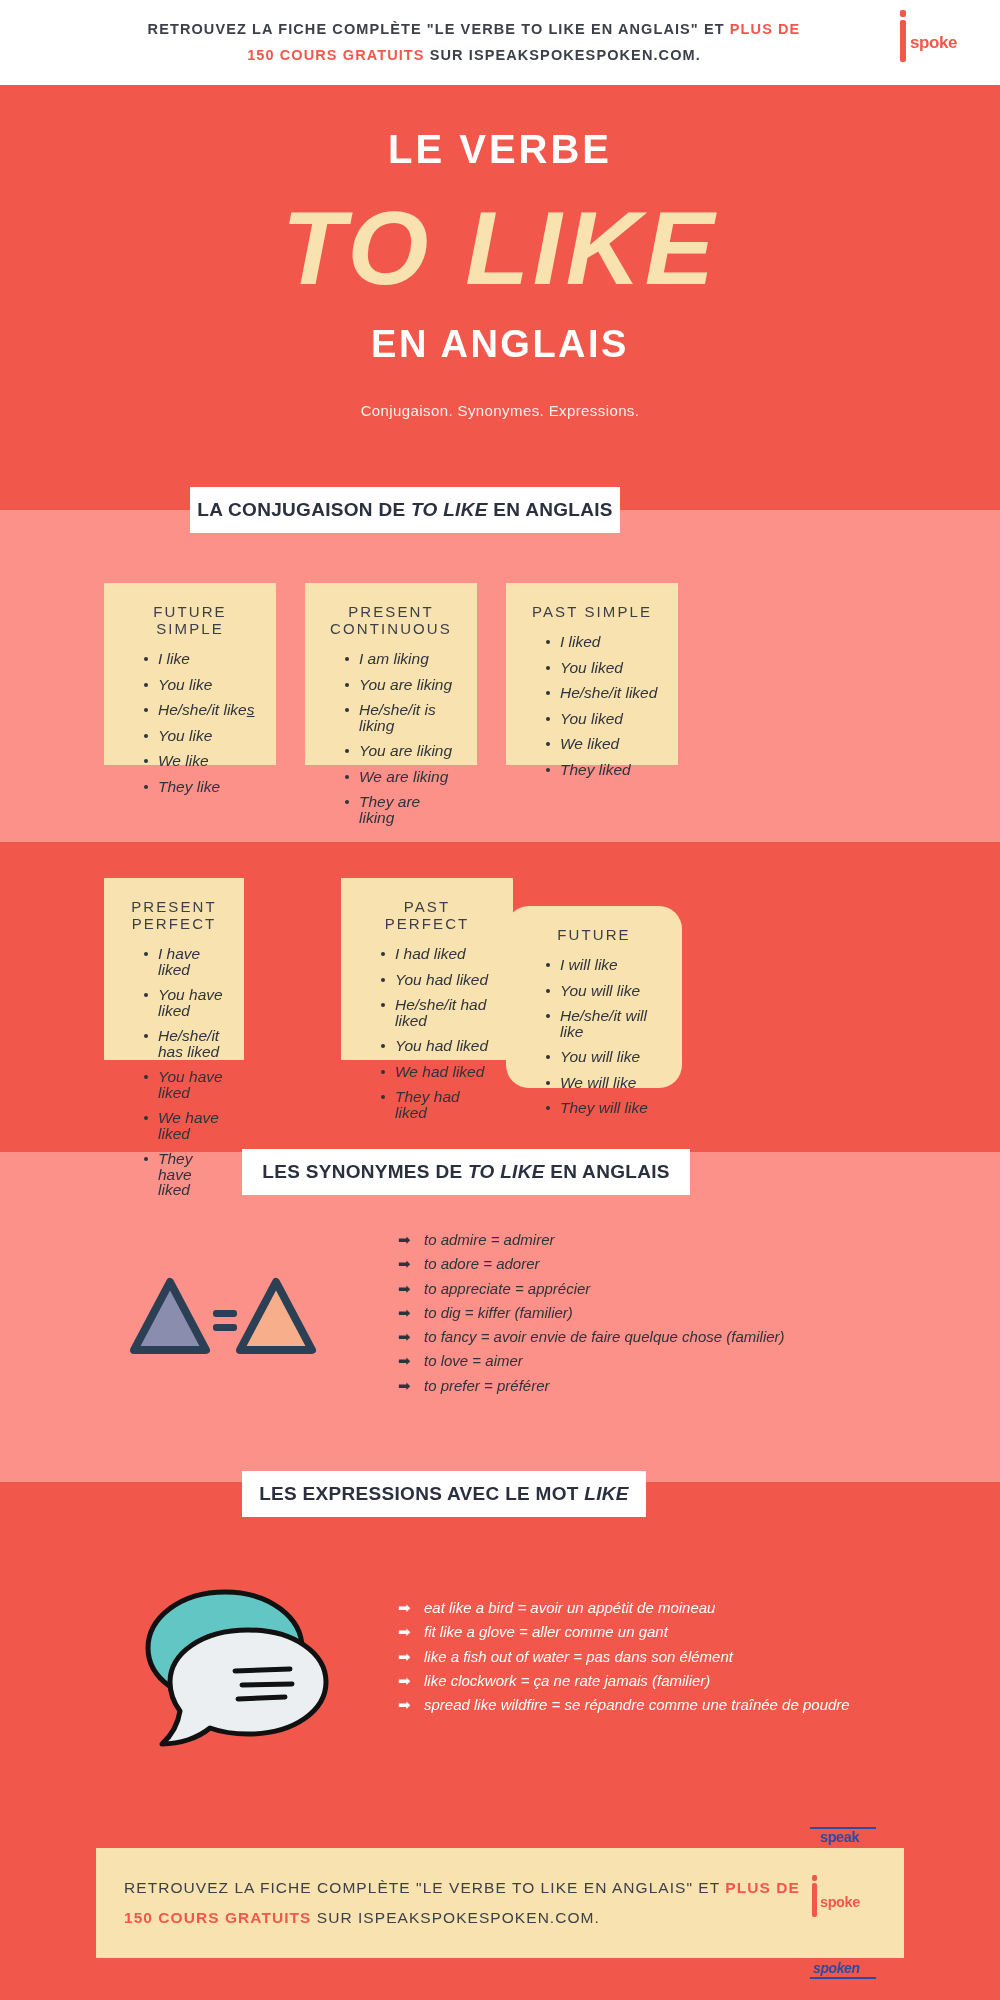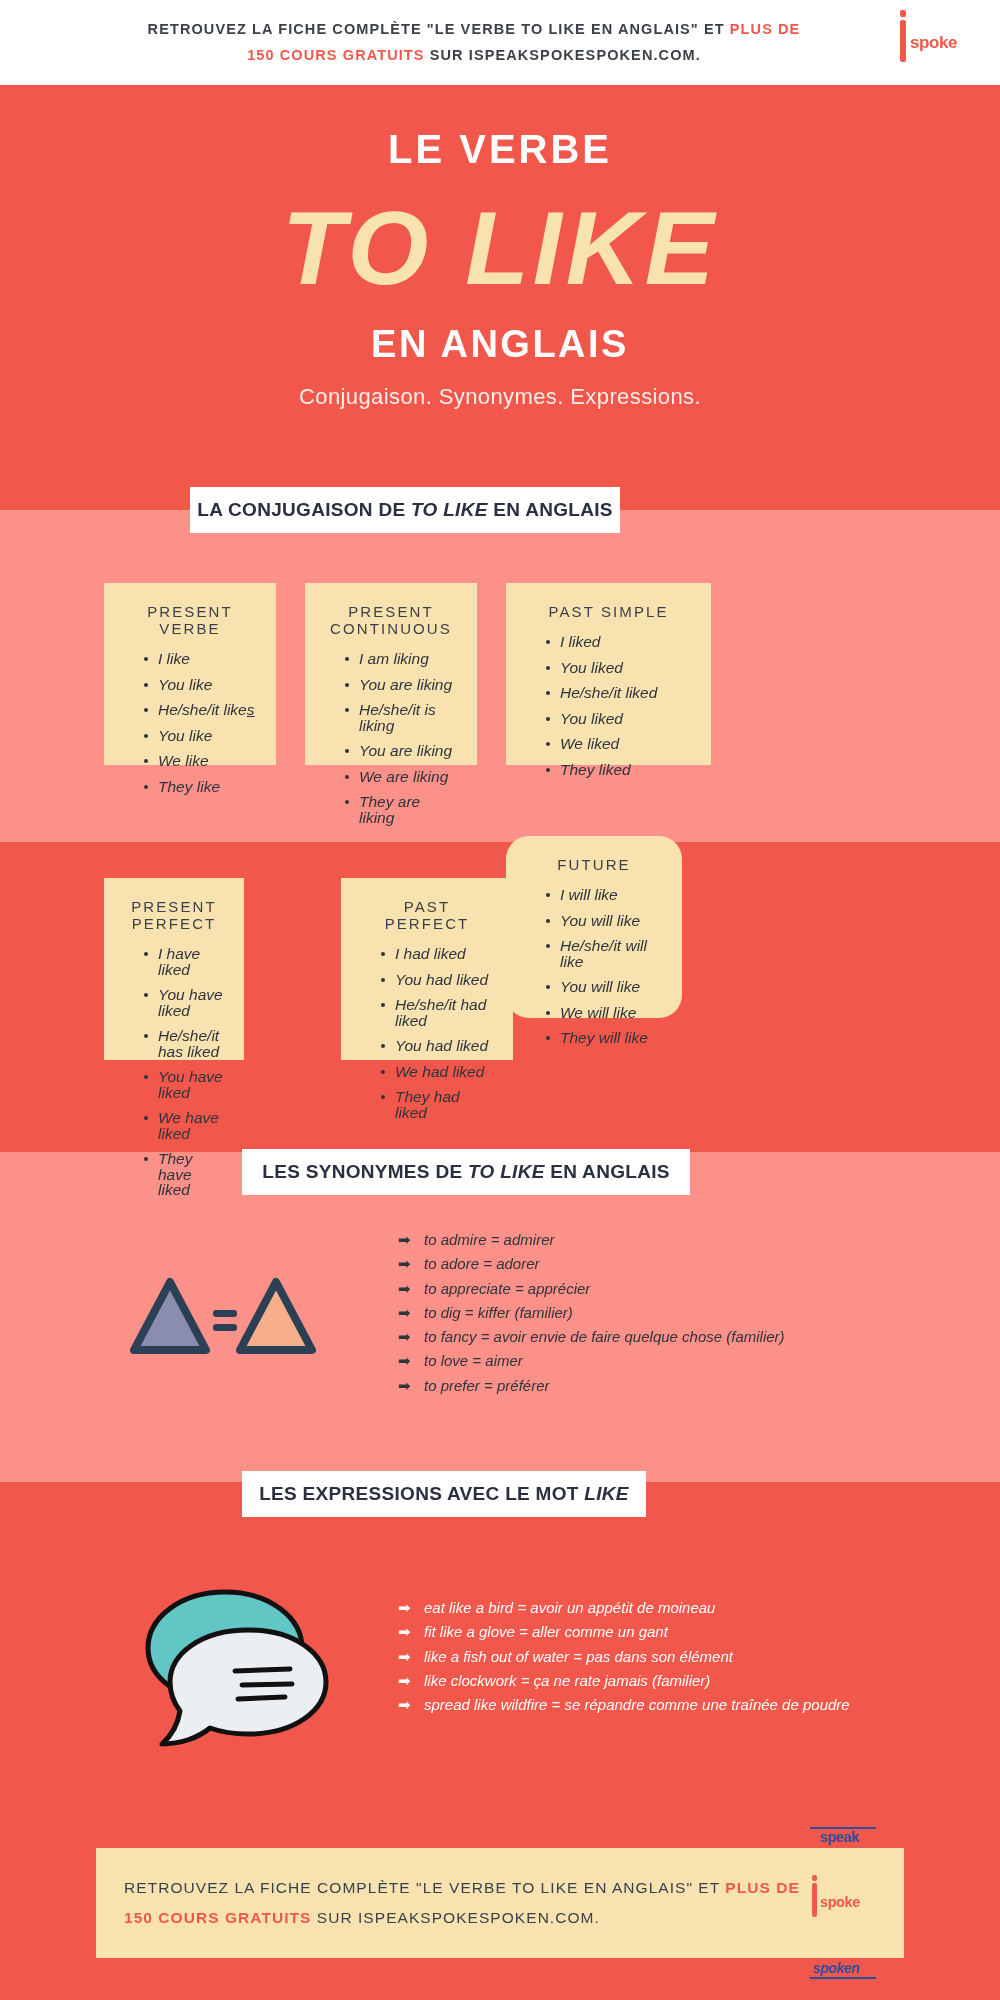--- a/index.html
+++ b/index.html
@@ -119,22 +119,22 @@
     color: #f8e3b0;
     line-height: 1.05;
   }
   .hero-sub {
     margin-top: 20px;
     font-size: 38px;
     font-weight: bold;
     letter-spacing: 2.5px;
   }
   .hero-tagline {
-    margin-top: 18px;
-    font-size: 22px;
+    margin-top: 36px;
+    font-size: 15px;
     letter-spacing: 0.4px;
     color: #fdeeec;
   }
 
   
   .section-banner {
     position: absolute;
     background: #ffffff;
     display: flex;
     align-items: center;
@@ -253,21 +253,21 @@
     <div class="hero-title">TO LIKE</div>
     <div class="hero-sub">EN ANGLAIS</div>
     <div class="hero-tagline">Conjugaison. Synonymes.  Expressions.</div>
   </div>
 
   <div class="section-banner" style="left:190px; top:487px; width:430px; height:46px;">
     <span><span>LA CONJUGAISON DE </span><i>TO LIKE</i><span> EN ANGLAIS</span></span>
   </div>
 
   <div class="card" style="left:104px; top:583px; width:172px; height:182px;">
-    <div class="card-title">PRESENT VERBE</div>
+    <div class="card-title">FUTURE SIMPLE</div>
     <ul>
       <li><span>I like</span></li>
       <li><span>You like</span></li>
       <li><span>He/she/it like</span><u>s</u></li>
       <li><span>You like</span></li>
       <li><span>We like</span></li>
       <li><span>They like</span></li>
     </ul>
   </div>
 
@@ -276,21 +276,21 @@
     <ul>
       <li>I am liking</li>
       <li>You are liking</li>
       <li>He/she/it is liking</li>
       <li>You are liking</li>
       <li>We are liking</li>
       <li>They are liking</li>
     </ul>
   </div>
 
-  <div class="card" style="left:506px; top:583px; width:205px; height:182px;">
+  <div class="card" style="left:506px; top:583px; width:172px; height:182px;">
     <div class="card-title">PAST SIMPLE</div>
     <ul>
       <li>I liked</li>
       <li>You liked</li>
       <li>He/she/it liked</li>
       <li>You liked</li>
       <li>We liked</li>
       <li>They liked</li>
     </ul>
   </div>
@@ -312,21 +312,21 @@
     <ul>
       <li>I had liked</li>
       <li>You had liked</li>
       <li>He/she/it had liked</li>
       <li>You had liked</li>
       <li>We had liked</li>
       <li>They had liked</li>
     </ul>
   </div>
 
-  <div class="card" style="left:506px; top:836px; width:176px; height:182px;border-radius:23px;">
+  <div class="card" style="left:506px; top:906px; width:176px; height:182px;border-radius:23px;">
     <div class="card-title">FUTURE</div>
     <ul>
       <li>I will like</li>
       <li>You will like</li>
       <li>He/she/it will like</li>
       <li>You will like</li>
       <li>We will like</li>
       <li>They will like</li>
     </ul>
   </div>

